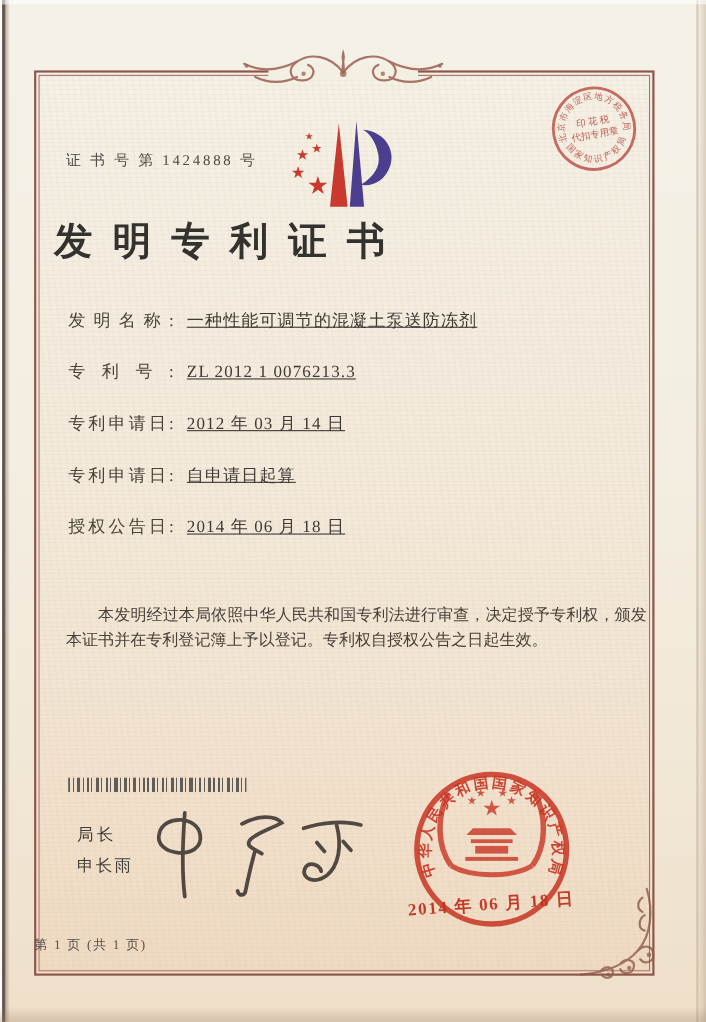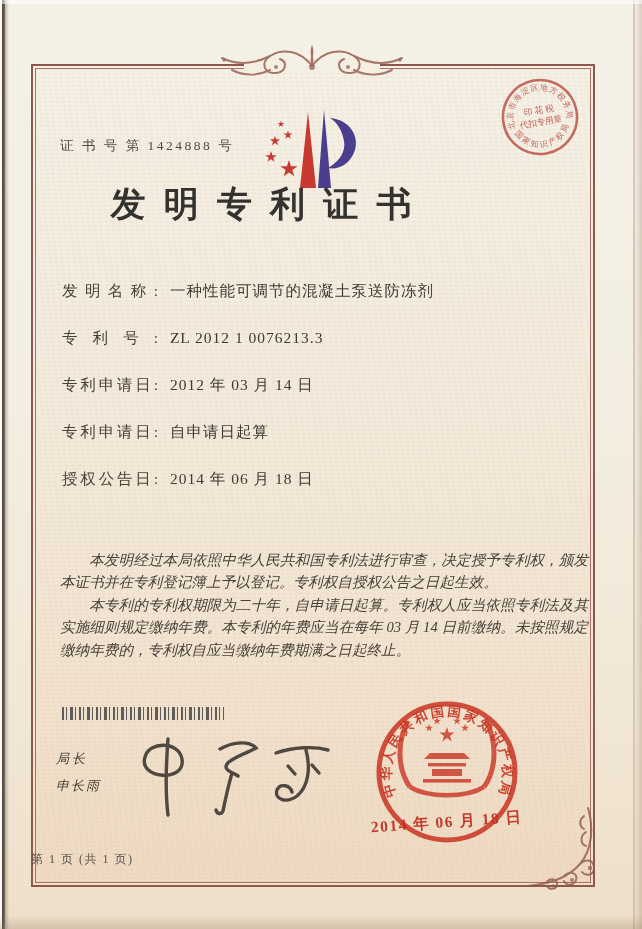--- a/index.html
+++ b/index.html
@@ -32,41 +32,41 @@
       linear-gradient(180deg, rgba(247,240,228,.0) 0%, rgba(240,216,192,.25) 70%, rgba(238,208,180,.4) 100%);
   }
 
   .ornament-top{position:absolute;left:214px;top:40px;width:196px;height:52px;}
   .ornament-corner{position:absolute;left:524px;top:806px;width:76px;height:86px;}
 
   .cert-no{position:absolute;left:60px;top:101px;font-size:13.5px;letter-spacing:2.5px;color:#4e4a45;margin-top:36px;}
 
   .logo{position:absolute;left:250px;top:103px;width:120px;height:96px;}
 
-  .doc-title{position:absolute;left:31px;top:181px;width:460px;text-align:center;
+  .doc-title{position:absolute;left:31px;top:196px;width:460px;
     font-size:35px;font-weight:bold;color:#34322f;letter-spacing:.52em;text-indent:.52em;}
 
   .fields{position:absolute;left:62px;top:281px;width:500px;}
   .field-row{height:47px;font-size:15.5px;color:#3e3a34;white-space:nowrap;}
   .field-label{display:inline-block;width:96px;text-align:justify;text-align-last:justify;color:#474337;}
-  .field-value{margin-left:8px;letter-spacing:1px;}
+  .field-value{margin-left:8px;letter-spacing:1px;text-decoration:underline;}
 
   .legal{position:absolute;left:60px;top:549px;width:528px;
-    font-size:14.6px;font-style:italic;line-height:22.4px;color:#474139;
+    font-size:14.6px;line-height:22.4px;color:#474139;
     text-align:justify;}
   .legal p{margin:0;text-indent:2em;}
 
   .barcode{position:absolute;left:62px;top:707px;width:162px;height:13px;opacity:.8;
     background:repeating-linear-gradient(90deg,
       #3c3c3c 0 2px, transparent 2px 4px,
       #3c3c3c 4px 5px, transparent 5px 8px,
       #3c3c3c 8px 11px, transparent 11px 13px,
       #3c3c3c 13px 14px, transparent 14px 17px);}
 
-  .signer{position:absolute;left:56px;top:750px;font-size:13px;color:#433f38;letter-spacing:3px;font-style:italic;}
+  .signer{position:absolute;left:70px;top:750px;font-size:15px;color:#433f38;letter-spacing:3px;}
   .signer .name{margin-top:9px;letter-spacing:2px;}
   .signature{position:absolute;left:128px;top:733px;width:215px;height:88px;}
 
   .seal{position:absolute;left:352px;top:677px;width:190px;height:190px;mix-blend-mode:multiply;}
   .tax-stamp{position:absolute;left:495px;top:72px;width:90px;height:90px;transform:rotate(-10deg);mix-blend-mode:multiply;}
 
   .footer{position:absolute;left:31px;top:851px;width:560px;text-align:left;
     font-size:12px;color:#56514a;letter-spacing:1.5px;}
 </style>
 </head>
@@ -151,21 +151,20 @@
       <span class="field-value">自申请日起算</span>
     </div>
     <div class="field-row">
       <span class="field-label">授权公告日:</span>
       <span class="field-value">2014 年 06 月 18 日</span>
     </div>
   </div>
 
   <div class="legal">
     <p>本发明经过本局依照中华人民共和国专利法进行审查，决定授予专利权，颁发本证书并在专利登记簿上予以登记。专利权自授权公告之日起生效。</p>
-    <p>本专利的专利权期限为二十年，自申请日起算。专利权人应当依照专利法及其实施细则规定缴纳年费。本专利的年费应当在每年 03 月 14 日前缴纳。未按照规定缴纳年费的，专利权自应当缴纳年费期满之日起终止。</p>
   </div>
 
   <div class="barcode"></div>
 
   <div class="signer">
     <div>局长</div>
     <div class="name">申长雨</div>
   </div>
 
   <svg class="signature" viewBox="0 0 215 88">

